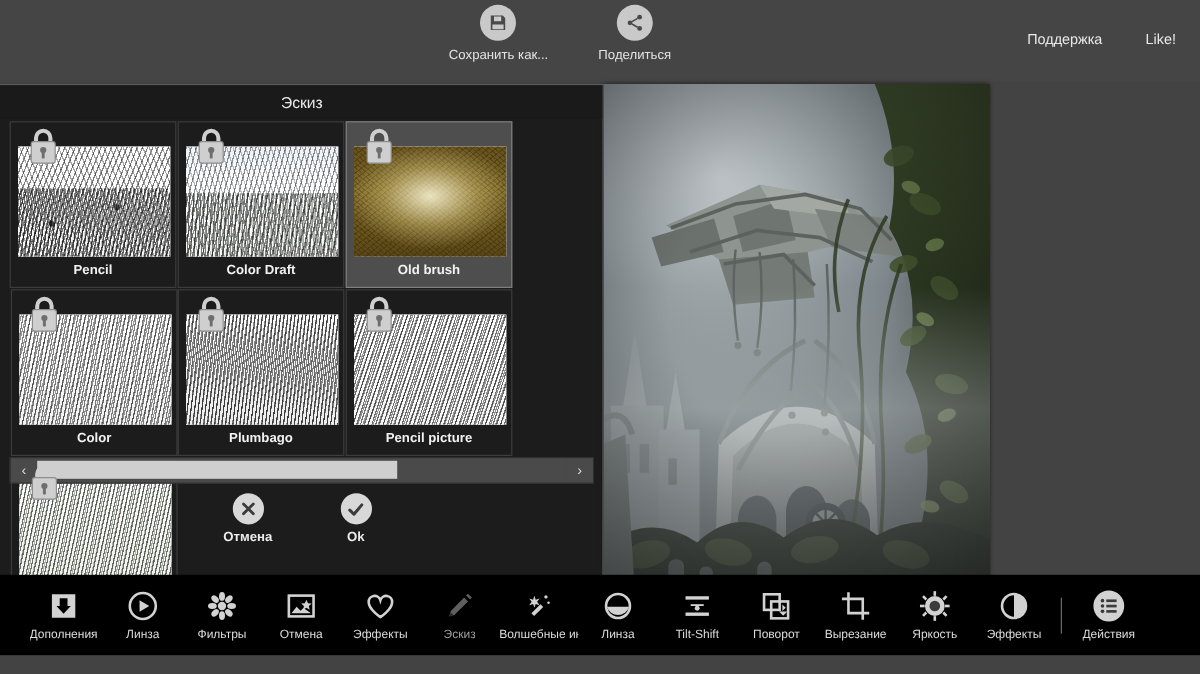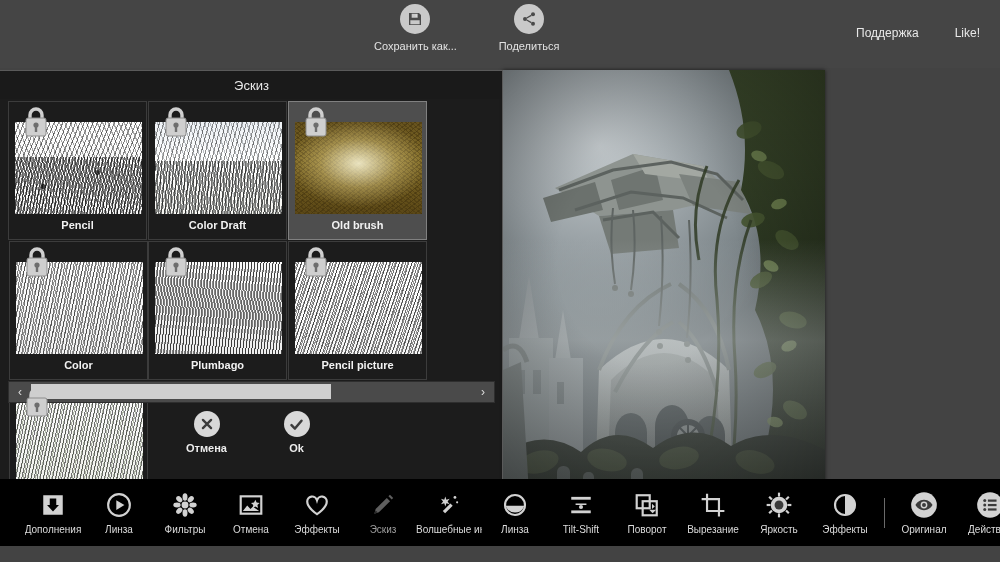--- a/index.html
+++ b/index.html
@@ -735,30 +735,20 @@
         <svg width="26" height="26" viewBox="0 0 24 24">
             <circle cx="12" cy="12" r="9.2" fill="none" stroke="#d2d2d2" stroke-width="2"></circle>
             <path fill="#d2d2d2" d="M12 2.8a9.2 9.2 0 0 1 0 18.4z"></path>
           </svg>
       </span>
       <span class="lbl">Эффекты</span>
     </div>
 
     <div class="bsep"></div>
 
-    <div class="btool">
-      <span class="gl">
-        <svg width="28" height="28" viewBox="0 0 24 24">
-            <circle cx="12" cy="12" r="11" fill="#d2d2d2"></circle>
-            <path fill="#3b3b3b" d="M12 7.5c-4 0-6.6 3-7.3 4.5.7 1.5 3.3 4.5 7.3 4.5s6.6-3 7.3-4.5C18.6 10.5 16 7.5 12 7.5zm0 7.4a2.9 2.9 0 1 1 0-5.8 2.9 2.9 0 0 1 0 5.8z"></path>
-            <circle cx="12" cy="12" r="1.7" fill="#3b3b3b"></circle>
-          </svg>
-      </span>
-      <span class="lbl">Оригинал</span>
-    </div>
 
     <div class="btool">
       <span class="gl">
         <svg width="28" height="28" viewBox="0 0 24 24">
             <circle cx="12" cy="12" r="11" fill="#d2d2d2"></circle>
             <g fill="#3b3b3b">
               <circle cx="7.5" cy="8.2" r="1.3"></circle>
               <circle cx="7.5" cy="12" r="1.3"></circle>
               <circle cx="7.5" cy="15.8" r="1.3"></circle>
               <rect x="10.2" y="7.3" width="7.4" height="1.9"></rect>

